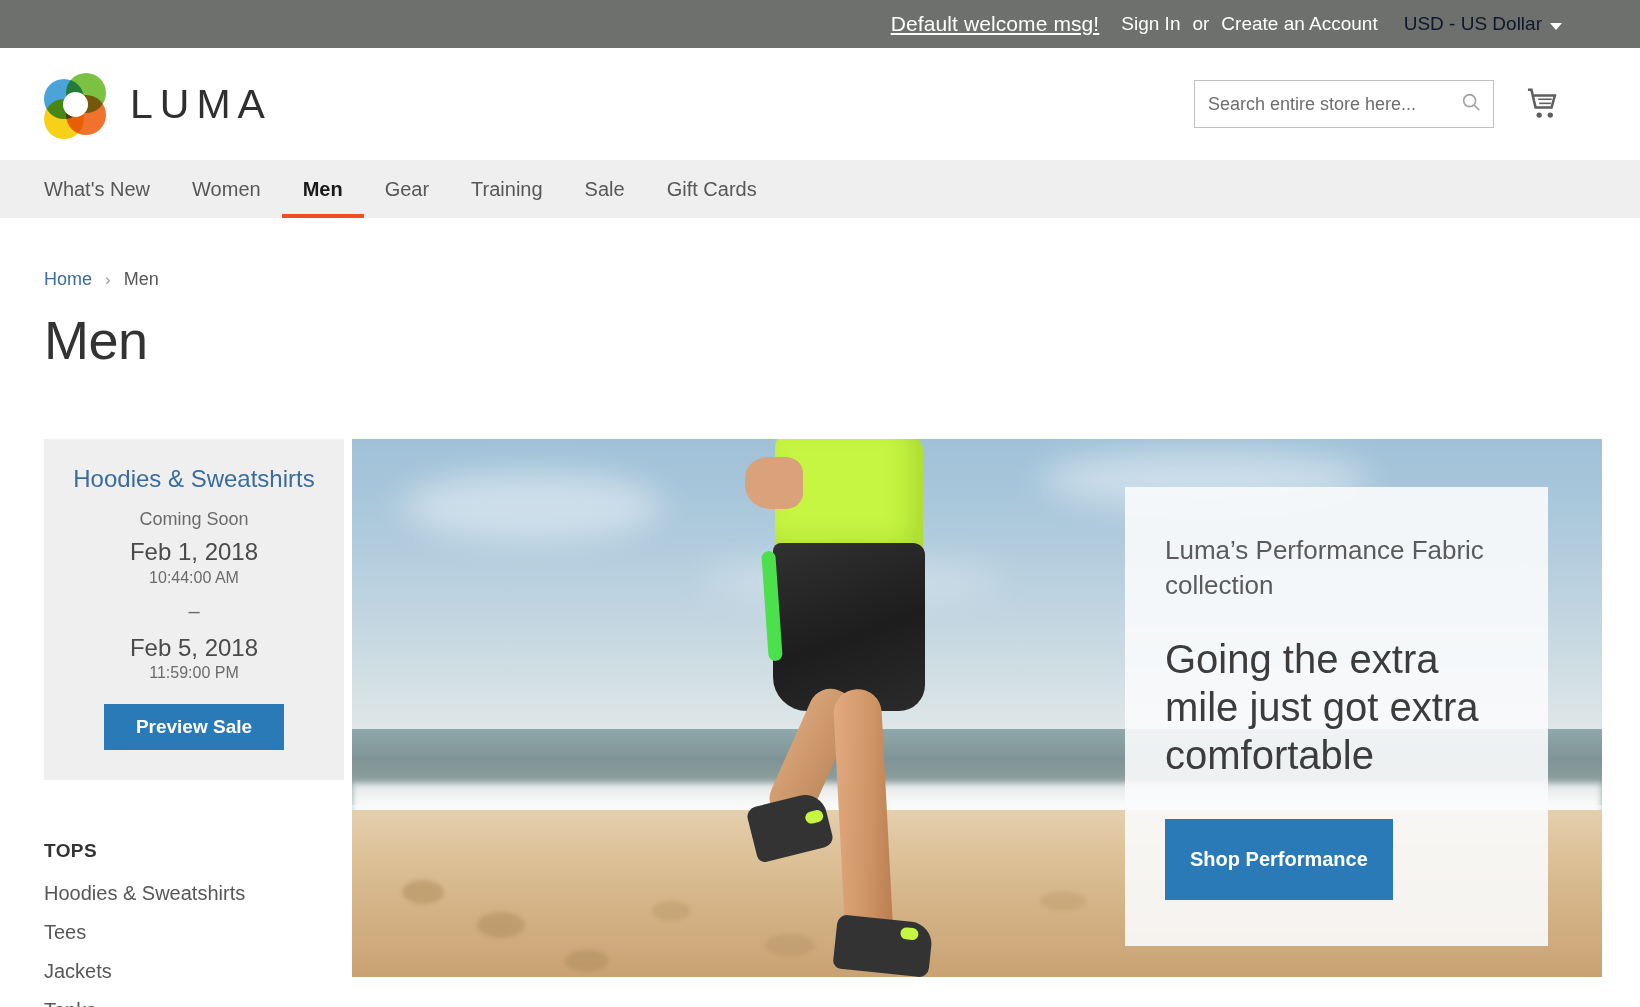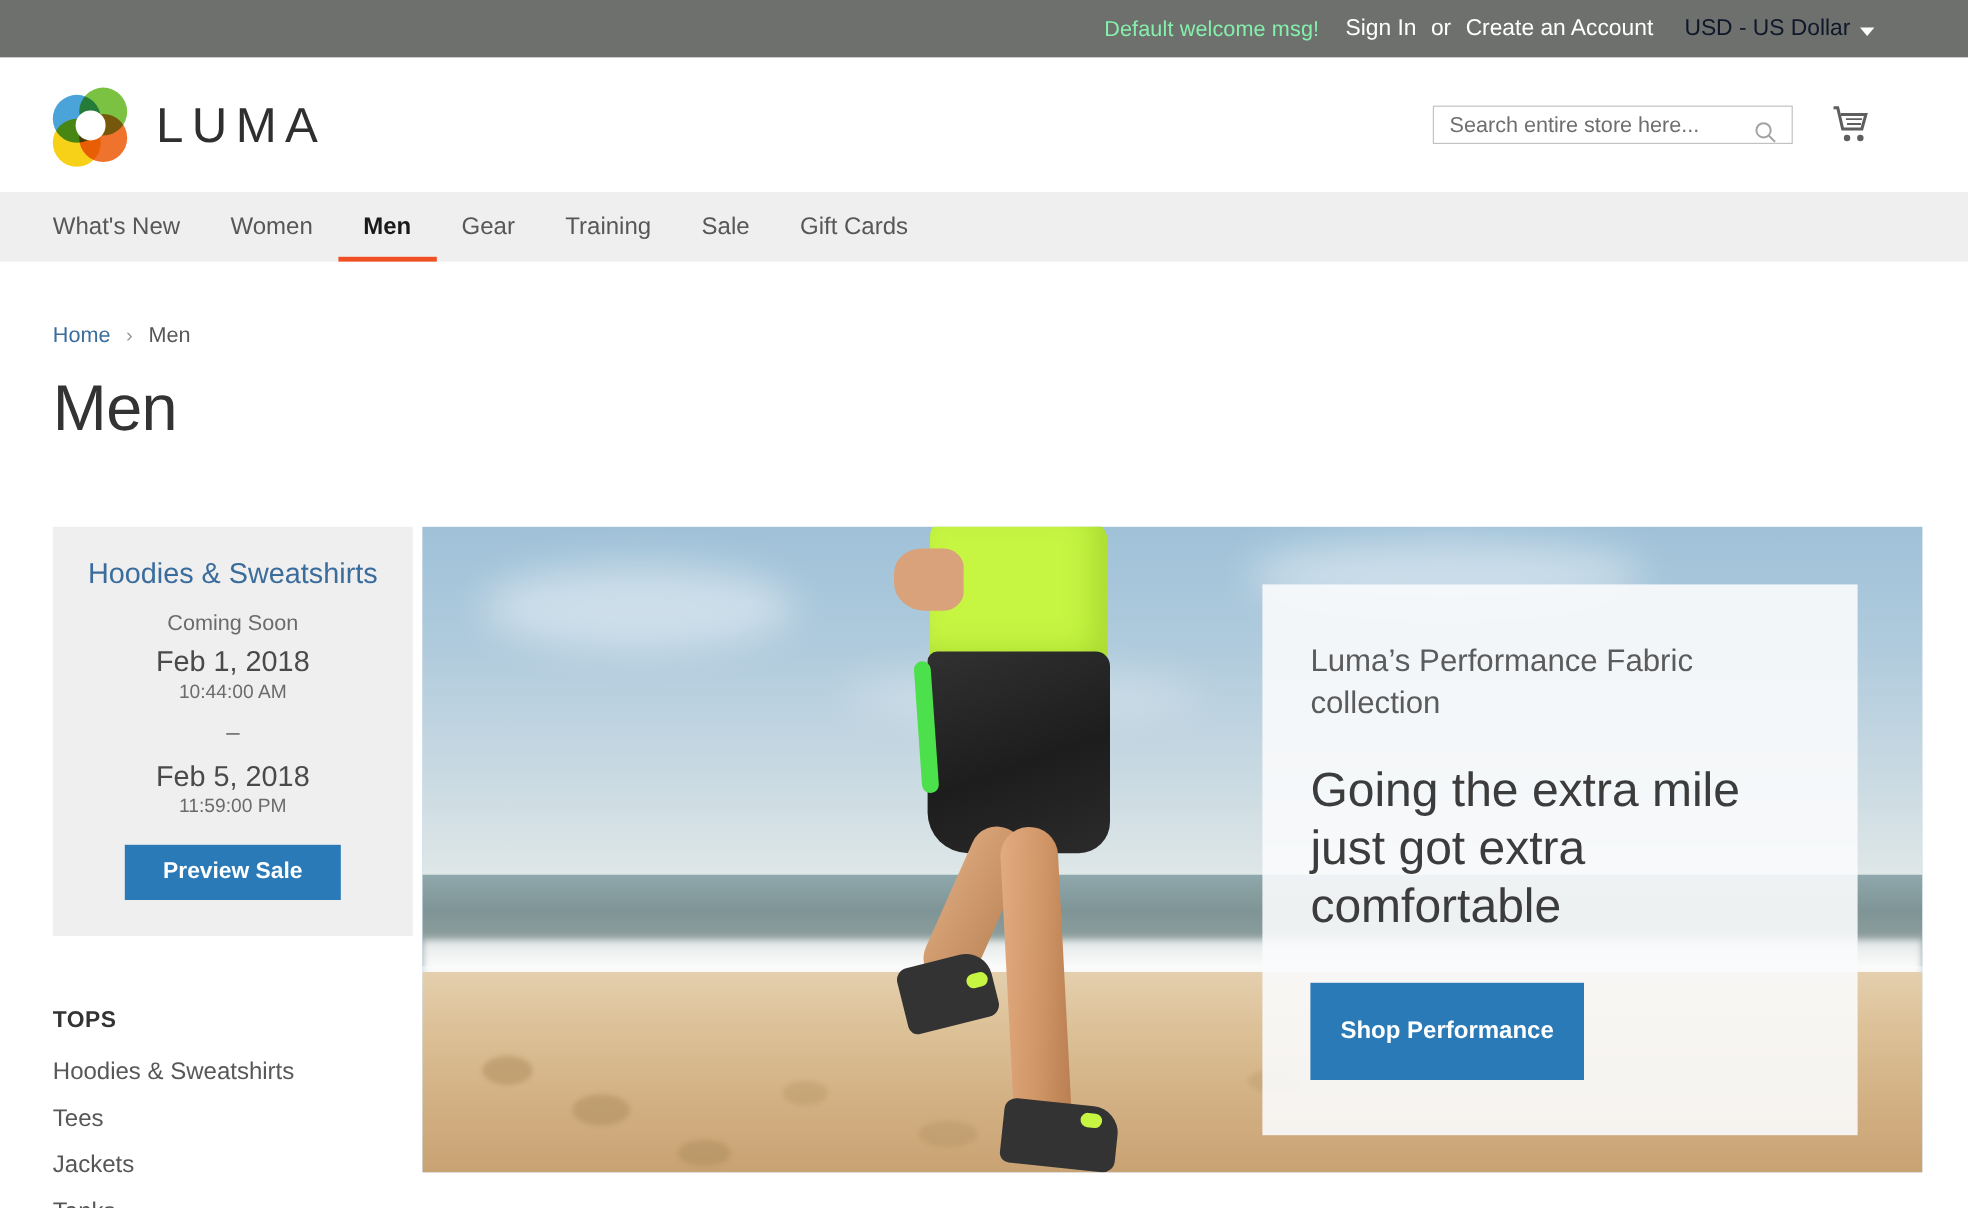--- a/index.html
+++ b/index.html
@@ -10,21 +10,21 @@
     overflow:hidden;
   }
 
   
   .topbar{
     height:48px; background:#6e706e;
     display:flex; align-items:center; justify-content:flex-end;
     padding-right:78px; gap:0;
   }
   .topbar .welcome{
-    color:#86efac; font-size:18px; letter-spacing:.1px; margin-right:22px;
+    color:#ffffff; font-size:21px; letter-spacing:.1px; margin-right:22px;text-decoration:underline;
   }
   .topbar a{ color:#ffffff; font-size:19px; text-decoration:none; }
   .topbar .or{ color:#ffffff; font-size:19px; margin:0 12px; }
   .currency{
     color:#0f172a; font-size:19px; margin-left:26px;
     display:flex; align-items:center; gap:8px; cursor:pointer;
   }
   .caret{
     width:0;height:0;border-left:6px solid transparent;border-right:6px solid transparent;
     border-top:7px solid #ffffff; position:relative; top:2px;
@@ -50,21 +50,21 @@
     position:absolute; width:25px; height:25px; border-radius:50%;
     background:#fff; left:19px; top:19px; z-index:5;
   }
   .logo-text{
     font-size:41px; letter-spacing:7px; color:#2f2f2f; font-weight:400;
   }
 
   .header-right{ margin-left:auto; display:flex; align-items:center; gap:30px; }
   .search-wrap{ position:relative; }
   .search-wrap input{
-    width:300px; height:32px; border:1px solid #c2c2c2; background:#fff;
+    width:300px; height:48px; border:1px solid #c2c2c2; background:#fff;
     padding:0 44px 0 13px; font-size:18px; color:#575757;
     font-family:"Liberation Sans", sans-serif; outline:none;
   }
   .search-wrap input::placeholder{ color:#6e6e6e; }
   .search-icon{
     position:absolute; right:12px; top:11px; width:22px; height:22px;
     cursor:pointer;
   }
   .cart-btn{ width:38px; height:38px; cursor:pointer; }
 
@@ -195,21 +195,21 @@
     position:absolute; background:#333; border-radius:10px 22px 10px 8px;
   }
   .shoe-back{ left:24px; top:360px; width:78px; height:56px; transform:rotate(-14deg); }
   .shoe-front{ left:108px; top:480px; width:96px; height:54px; transform:rotate(6deg); }
   .shoe-accent{
     position:absolute; background:#c6f542; width:18px; height:12px; border-radius:6px;
   }
 
   
   .promo{
-    position:absolute; right:54px; top:48px; width:496px;
+    position:absolute; right:54px; top:48px; width:423px;
     background:rgba(250,251,252,.9);
     padding:46px 44px 46px 40px;
   }
   .promo-sub{
     font-size:26px; color:#5b5b5b; font-weight:300; line-height:1.35;
     margin-bottom:32px;
   }
   .promo-head{
     font-size:40px; color:#3c3c3c; font-weight:300; line-height:1.2;
     margin-bottom:40px;

